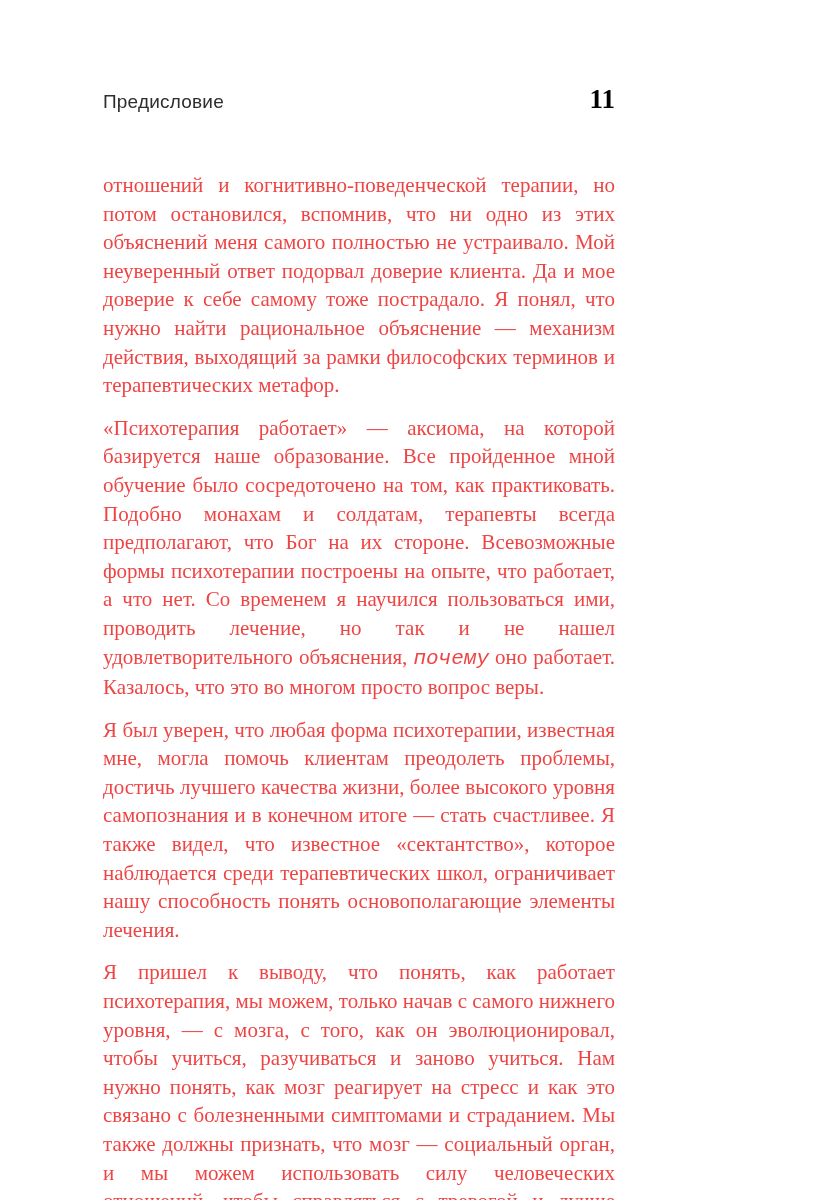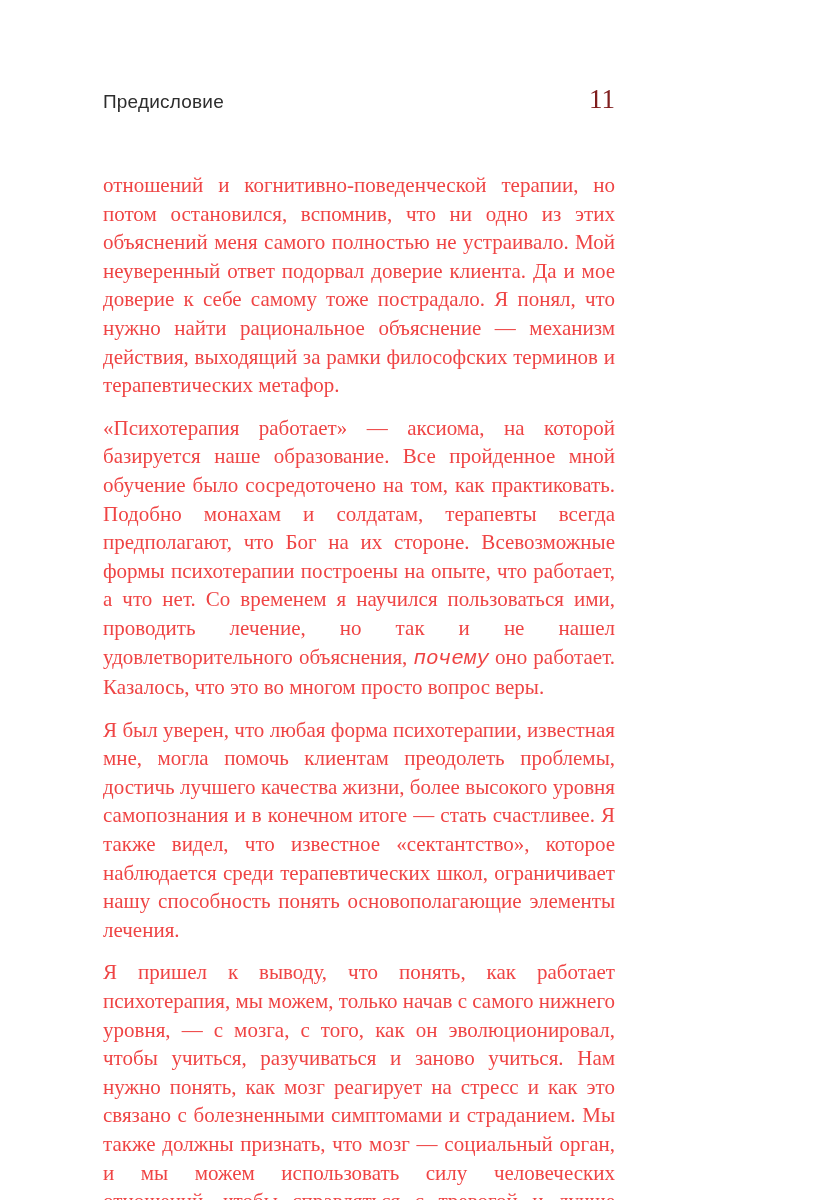--- a/index.html
+++ b/index.html
@@ -27,22 +27,22 @@
   .running-title {
     font-family: "Liberation Sans", sans-serif;
     font-size: 19px;
     font-weight: 400;
     color: #2e2e2e;
     letter-spacing: 0.2px;
   }
   .page-number {
     font-family: "Liberation Serif", serif;
     font-size: 27px;
-    font-weight: 400;
-    color: #7f1d1d;
+    font-weight: 700;
+    color: #000000;
   }
   .body-text {
     margin-top: 56px;
     font-family: "Liberation Serif", serif;
     font-size: 21px;
     line-height: 28.6px;
     color: #ef4444;
     text-align: justify;
   }
   .para {

